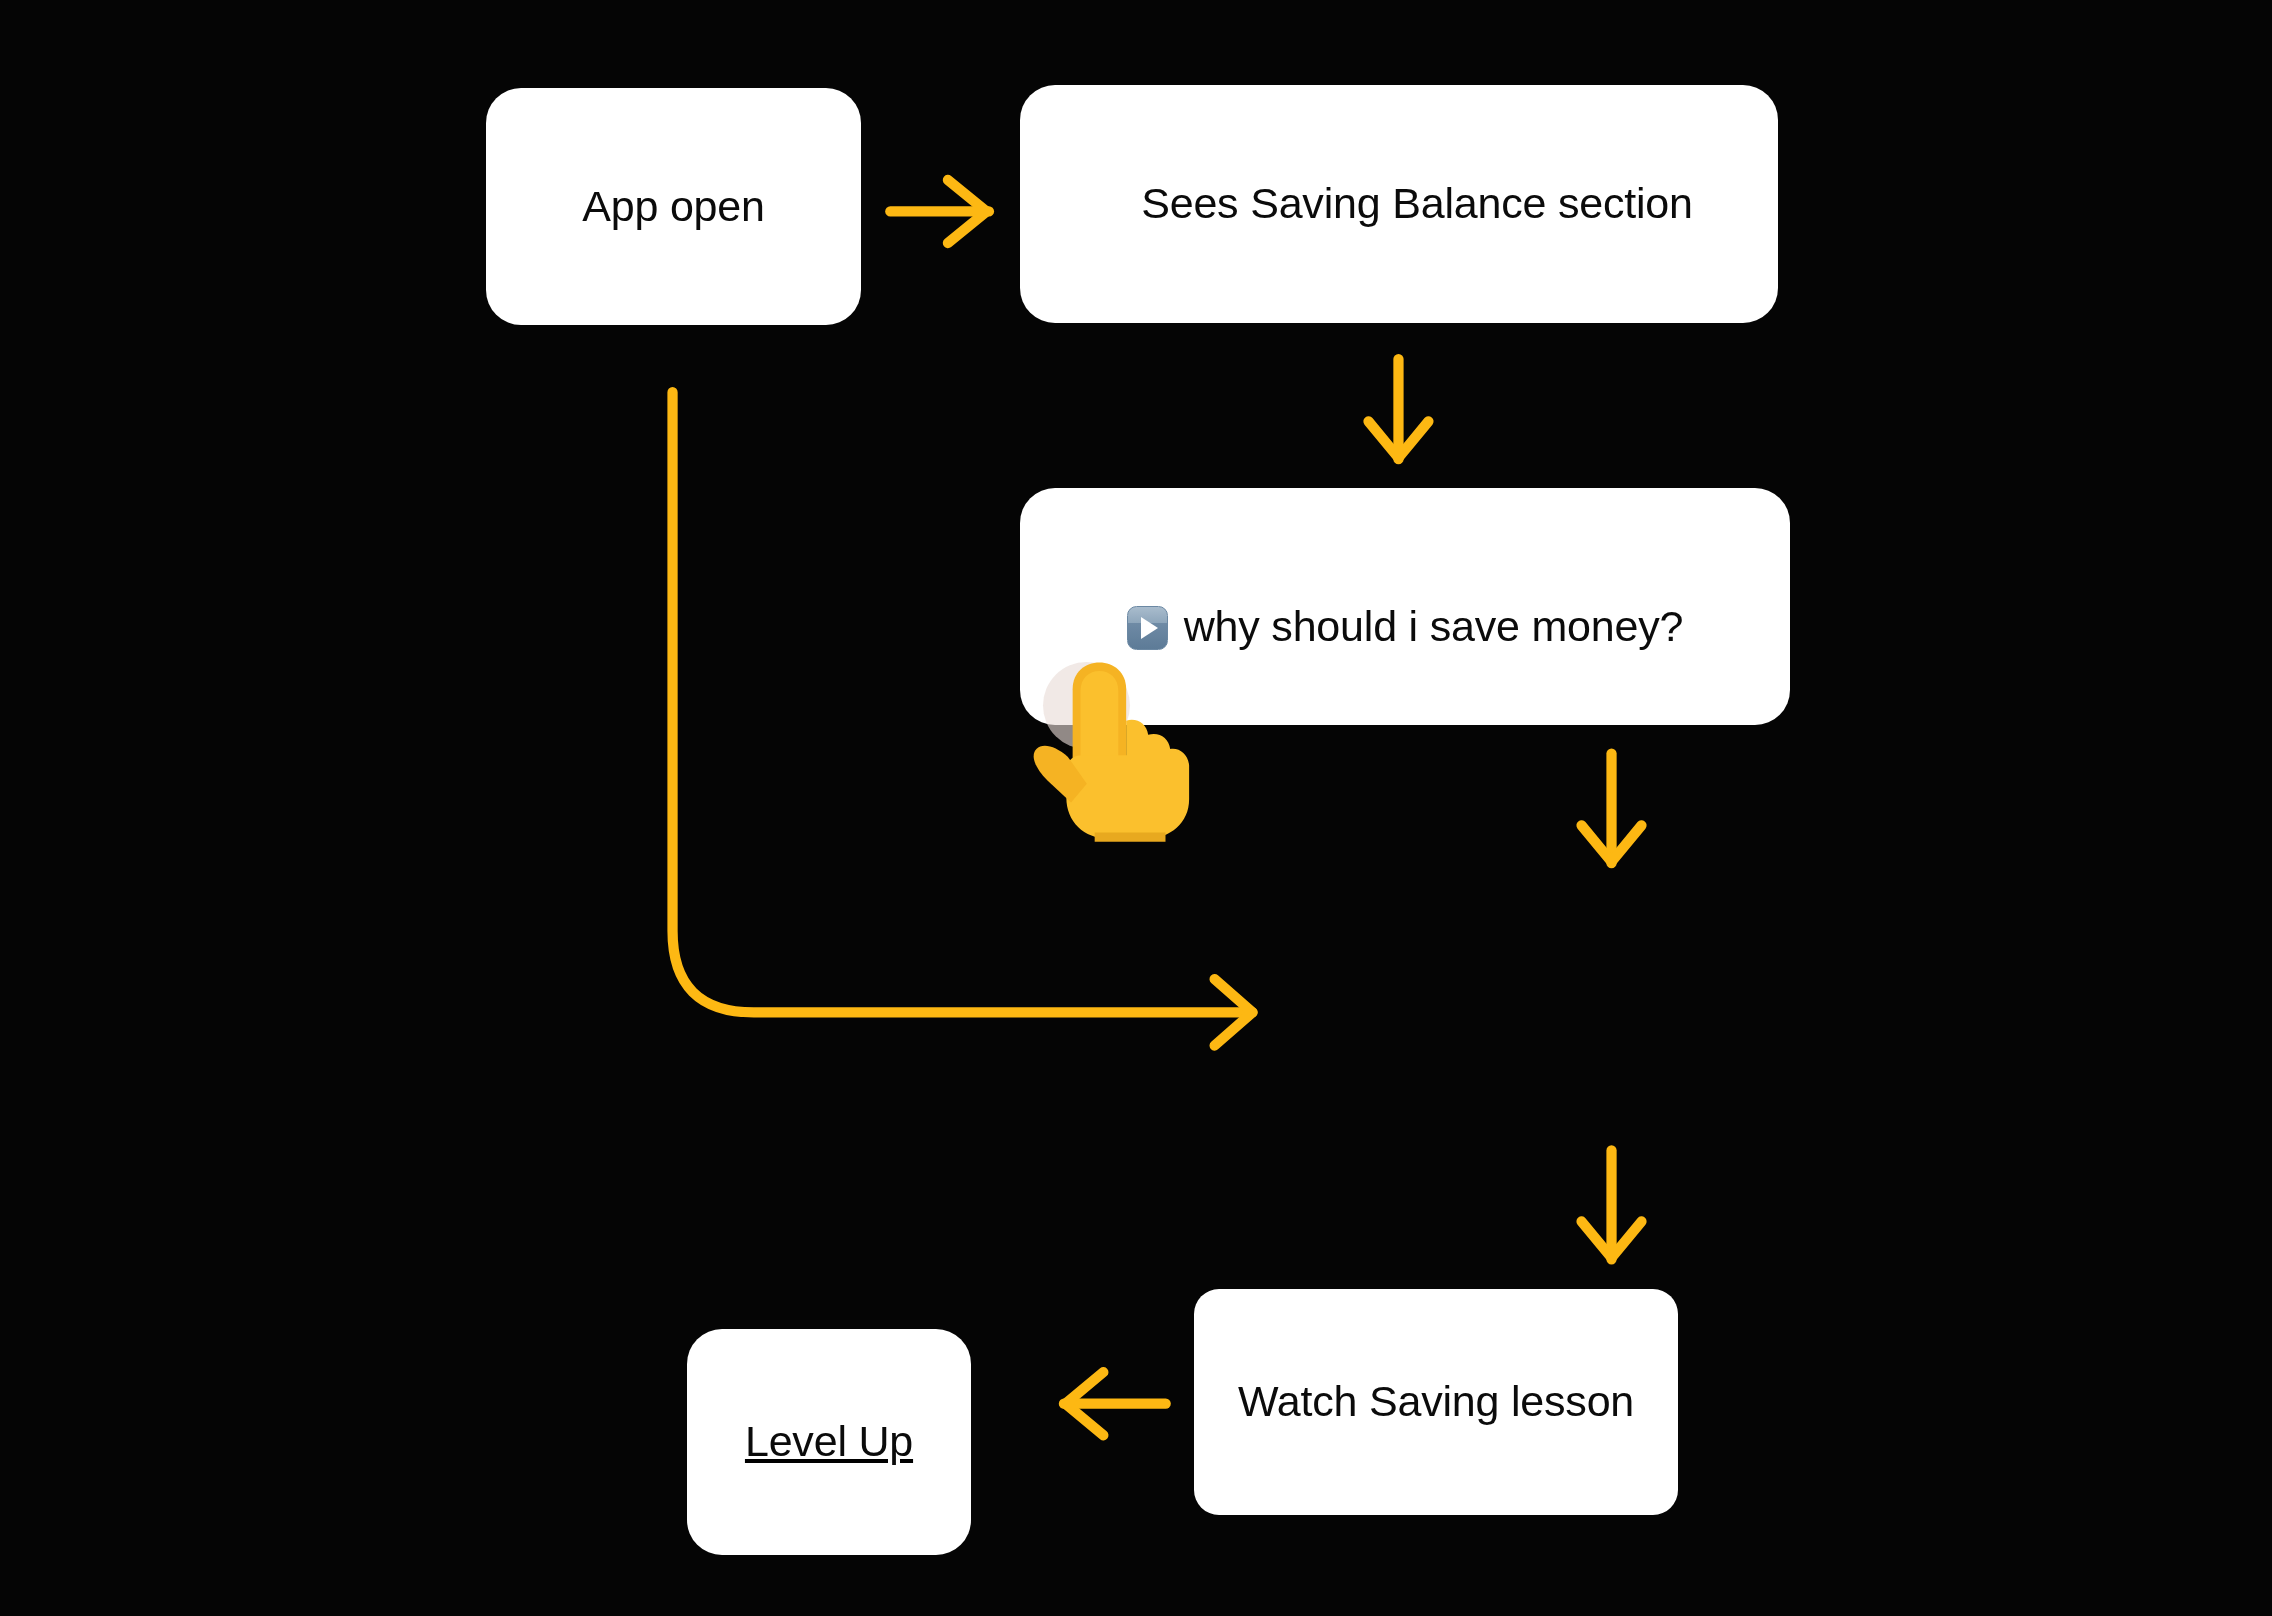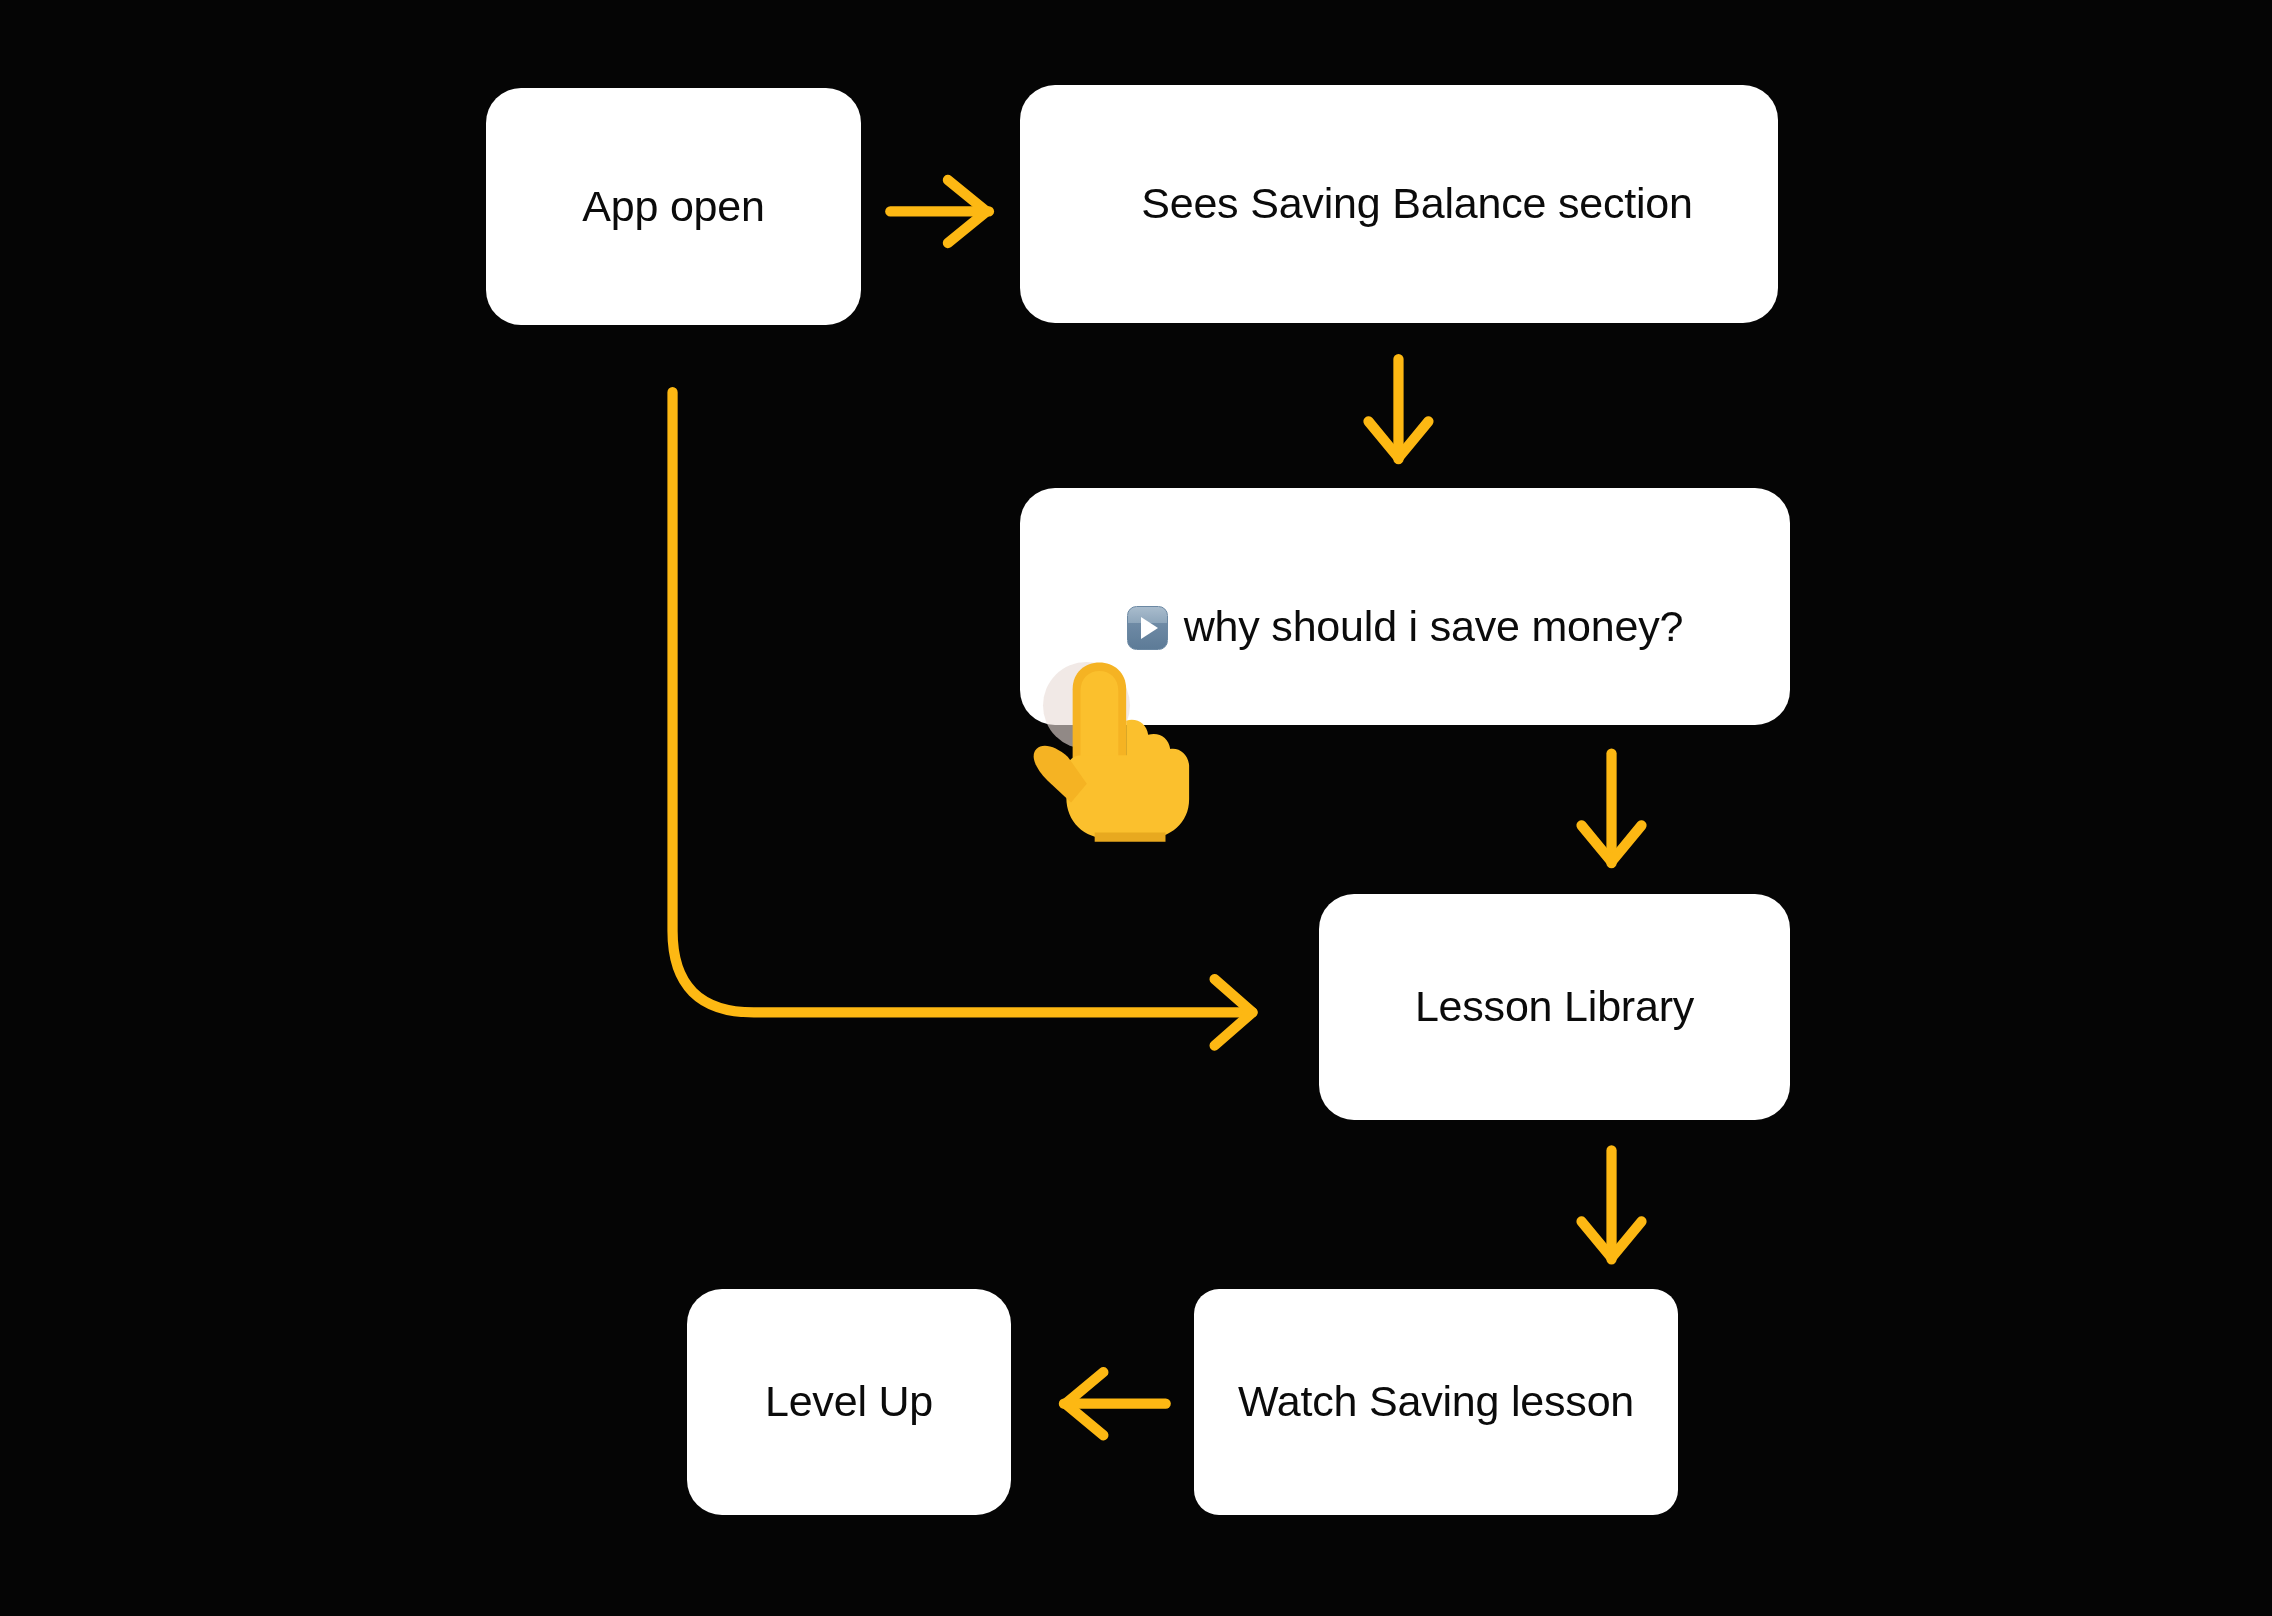--- a/index.html
+++ b/index.html
@@ -42,21 +42,21 @@
     white-space: nowrap;
     font-family: "Liberation Sans", "DejaVu Sans", sans-serif;
   }
 
   
   #node-app-open        { left: 486px;  top: 88px;  width: 375px;  height: 237px; }
   #node-saving-balance  { left: 1020px; top: 85px;  width: 758px;  height: 238px; padding-left: 36px; }
   #node-video-prompt    { left: 1020px; top: 488px;  width: 770px;  height: 237px; }
   #node-lesson-library  { left: 1319px; top: 894px; width: 471px;  height: 226px; }
   #node-watch-lesson    { left: 1194px; top: 1289px; width: 484px;  height: 226px; border-radius: 25px; }
-  #node-level-up        { left: 687px;  top: 1289px; width: 324px;  height: 226px; }
+  #node-level-up        { left: 687px;  top: 1329px; width: 284px;  height: 226px; text-decoration: underline; }
 
   
   .prompt-row {
     display: flex;
     align-items: center;
     justify-content: center;
     gap: 16px;
     margin-top: 40px;
   }
   .play-emoji {
@@ -172,23 +172,20 @@
 
   <div class="node" id="node-video-prompt">
     <span class="prompt-row">
       <span class="play-emoji">
         <span class="play-badge"></span>
       </span>
       <span class="node-label">why should i save money?</span>
     </span>
   </div>
 
-  <div class="node" id="node-lesson-library">
-    <span class="node-label">Lesson Library</span>
-  </div>
 
   <div class="node" id="node-watch-lesson">
     <span class="node-label">Watch Saving lesson</span>
   </div>
 
   <div class="node" id="node-level-up">
     <span class="node-label">Level Up</span>
   </div>
 
   <div id="tap-indicator">

